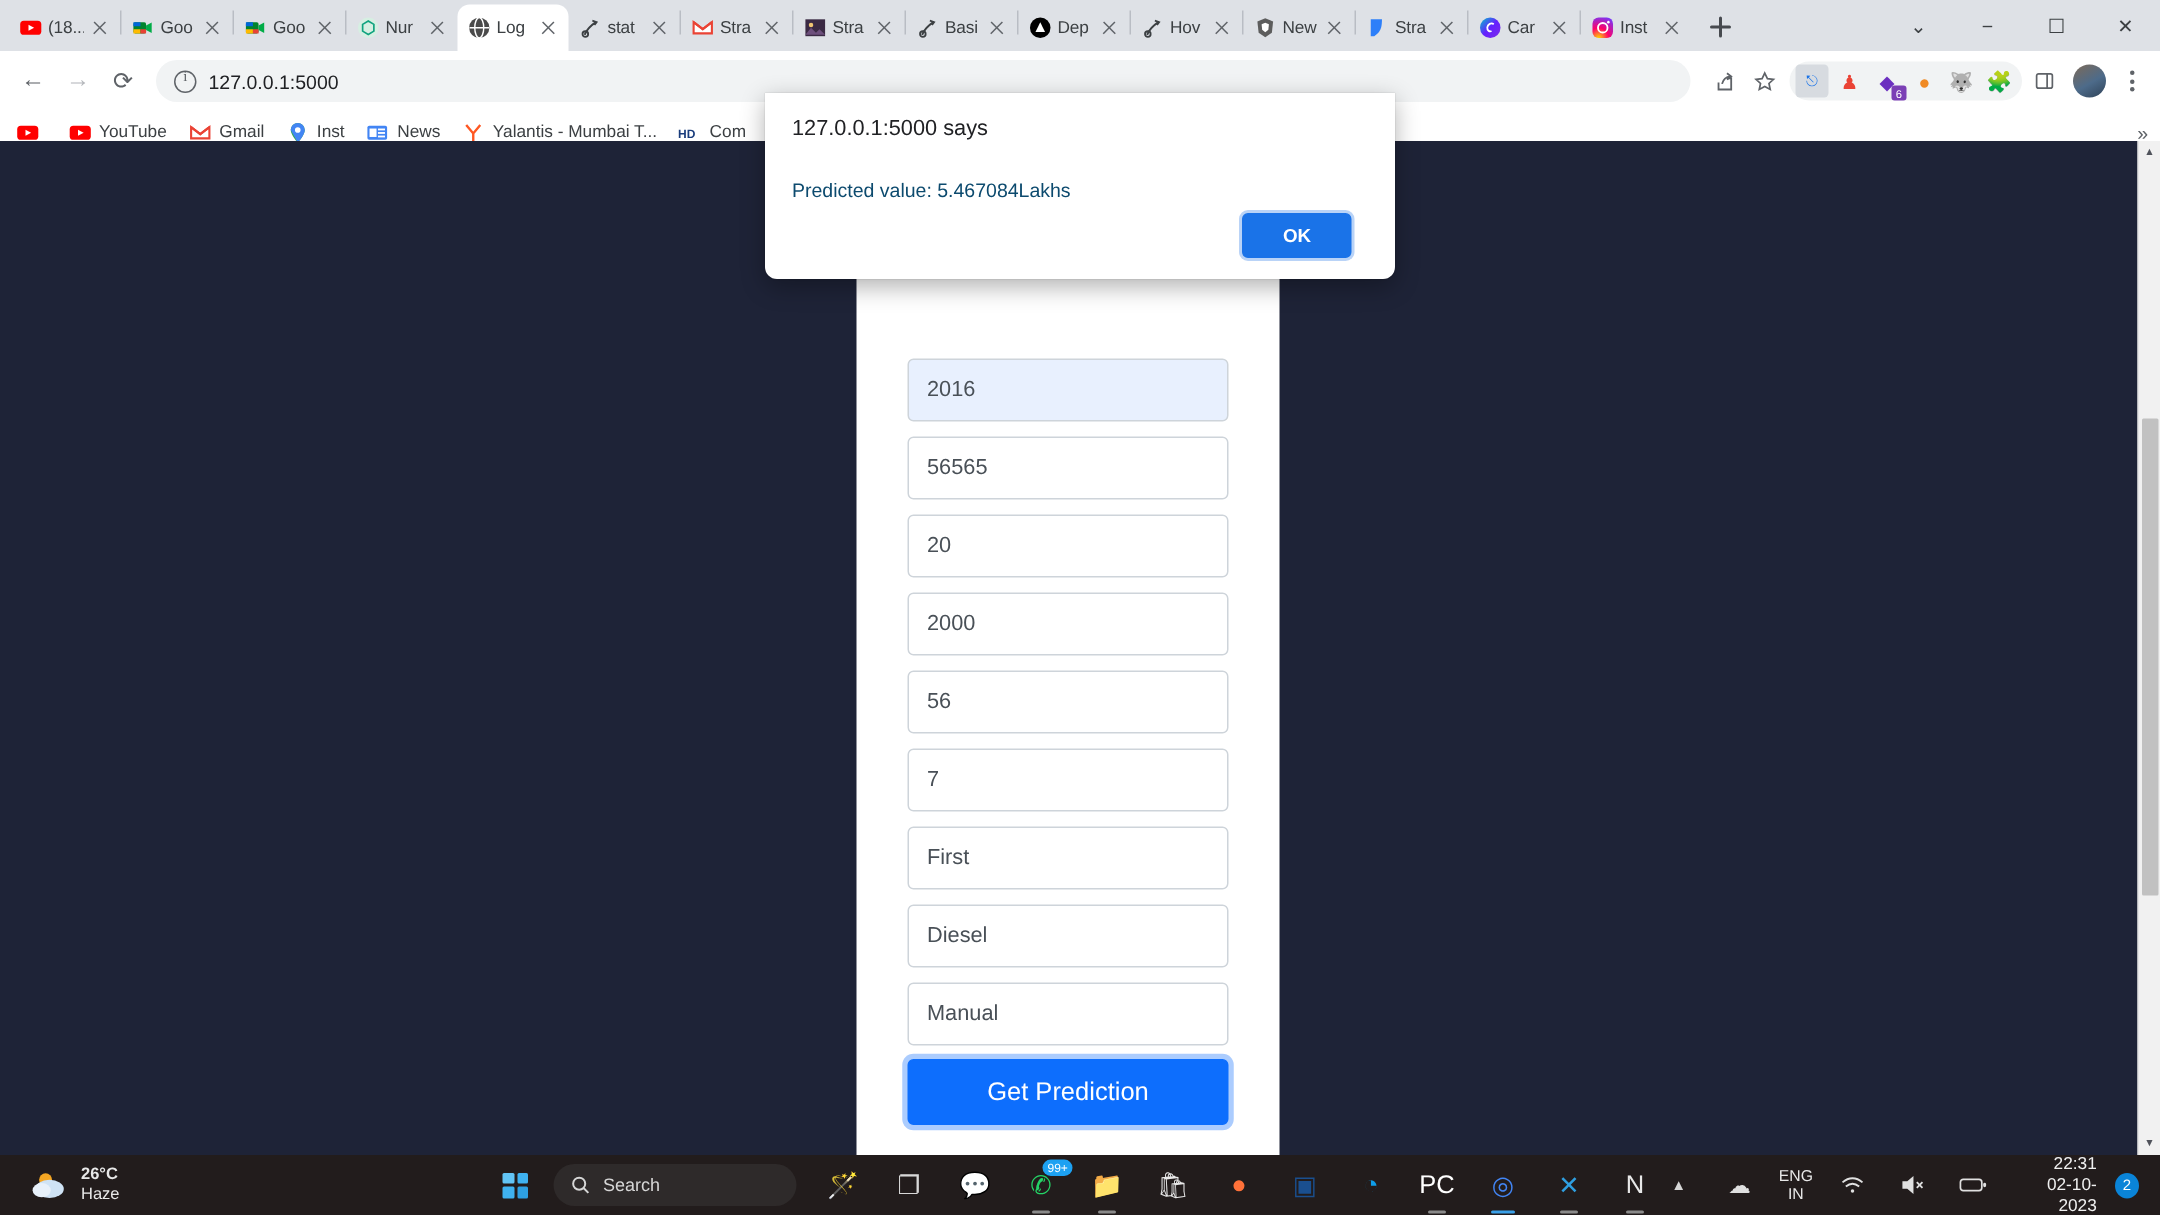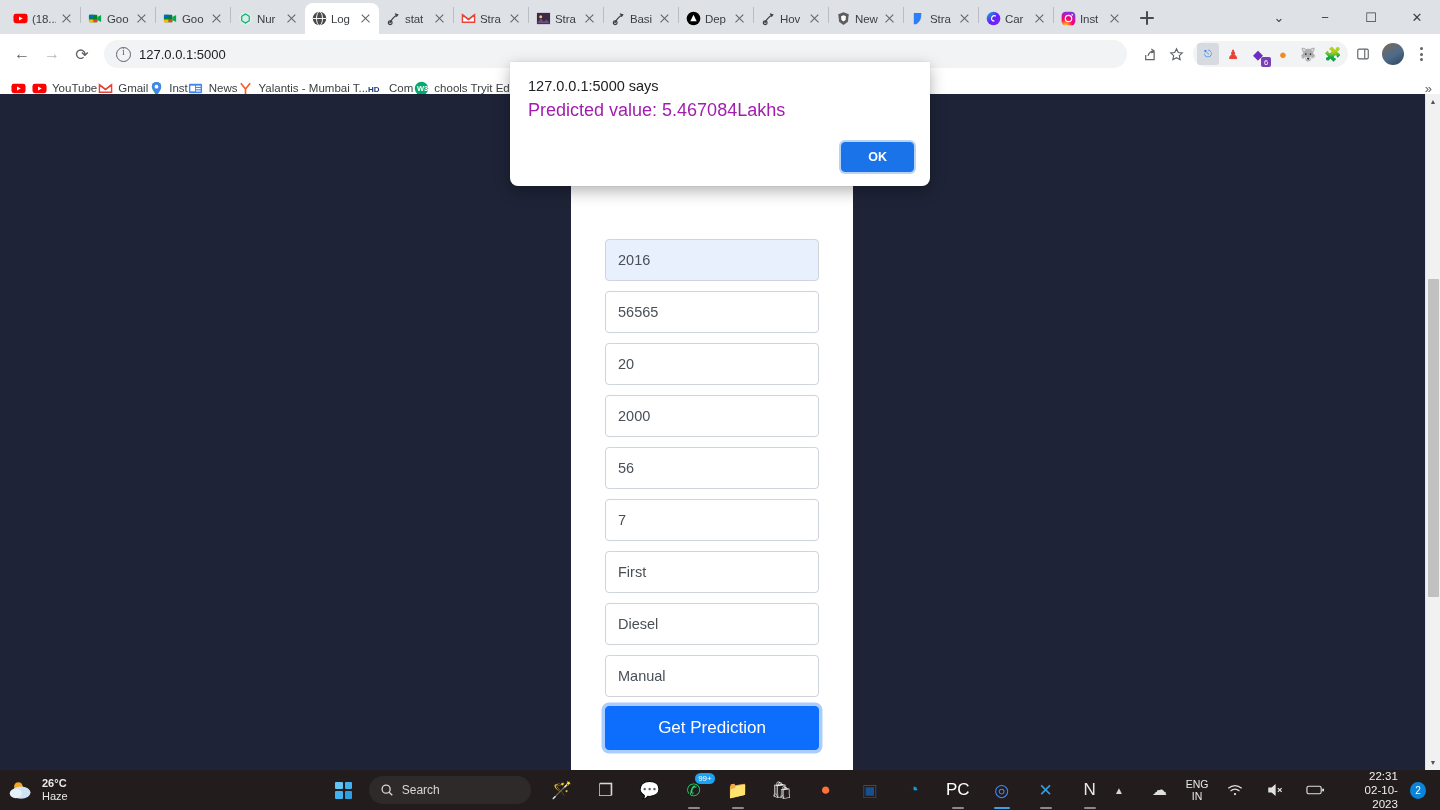--- a/index.html
+++ b/index.html
@@ -103,34 +103,34 @@
   .pscroll .thumb { position:absolute; left:2px; width: 11px; top: 185px; height: 318px; background:#c1c1c1; border-radius:1px;}
 
   
   .alertdlg {
     position: absolute; left: 510px; top: 62px; width: 420px; height: 124px;
     background: #ffffff; border-radius: 0 0 8px 8px;
     box-shadow: 0 5px 16px rgba(0,0,0,.30), 0 0 1px rgba(0,0,0,.25);
     padding: 16px 18px 0 18px; z-index: 50;
   }
   .alertdlg .origin { font-size: 14.5px; color: #202124; }
-  .alertdlg .msg { font-size: 18px; color: #a21caf; margin-top: 6px; }
-  .alertdlg .okrow { position: absolute; right: 16px; bottom: 14px; }
+  .alertdlg .msg { font-size: 13px; color: #0c4a6e; margin-top: 25px; }
+  .alertdlg .okrow { position: absolute; right: 29px; bottom: 14px; }
   .okbtn {
     background: #1a73e8; color: #fff; font-size: 12.5px; font-weight: bold;
     border: 1px solid #1a73e8; border-radius: 4px; padding: 7px 26px;
     box-shadow: 0 0 0 2px #b9d3f7;
   }
 
   
   .taskbar {
     position: absolute; left: 0; top: 770px; width: 1440px; height: 40px;
     background: #221c1c; display: flex; align-items: center;
   }
-  .tb-weather { display: flex; align-items: center; gap: 8px; padding-left: 8px; width: 340px; }
+  .tb-weather { display: flex; align-items: center; gap: 8px; padding-left: 20px; width: 340px; }
   .tb-weather .wtxt { font-size: 11px; color: #e8e8e8; line-height: 13px; }
   .tb-center { flex: 1 1 auto; display: flex; align-items: center; gap: 10px; }
   .tbico { width: 30px; height: 30px; display:flex;align-items:center;justify-content:center; position: relative; border-radius:5px;}
   .tbico .run { position:absolute; bottom:-4px; left:50%; transform:translateX(-50%); width:12px;height:2.5px;background:#8a8a8a;border-radius:2px;}
   .tbico .run.active { background:#3aa0e8; width:16px; }
   .searchpill {
     height: 28px; width: 162px; background: #2e2a2a; border-radius: 14px;
     display: flex; align-items: center; gap: 8px; padding: 0 11px; margin-right: 6px;
   }
   .searchpill span { font-size: 12px; color: #d6d6d6; }
@@ -384,21 +384,21 @@
       <div class="avatar"></div>
       <div class="kebab">
           <i></i>
           <i></i>
           <i></i>
         </div>
     </div>
   </div>
 
   <div class="bookmarks">
-    <div id="bm-host" style="display:flex;align-items:center;">
+    <div id="bm-host" style="display:flex;align-items:center;gap:14px;">
         <div class="bm">
           <span class="bfav">
             <svg width="15" height="15" viewBox="0 0 16 16">
               <rect x="0.5" y="3" width="15" height="10" rx="2.6" fill="#ff0000"></rect>
               <path d="M6.4 5.8l4 2.2-4 2.2z" fill="#fff"></path>
             </svg>
           </span>
           <span></span>
         </div>
         <div class="bm">

